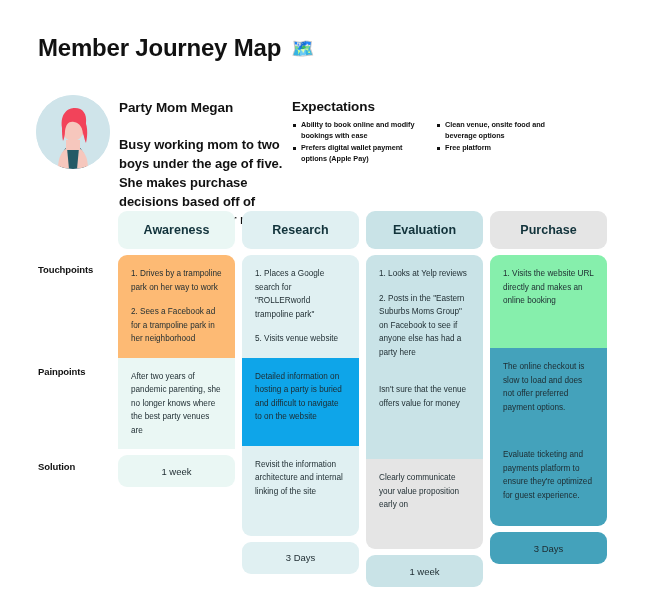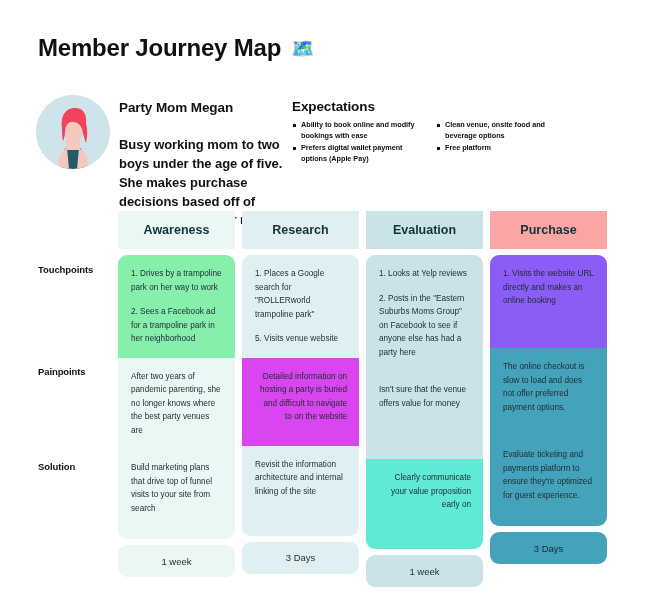--- a/index.html
+++ b/index.html
@@ -59,21 +59,21 @@
   .grid {
     position: absolute; left: 118px; top: 211px;
     width: 489px;
     display: grid;
     grid-template-columns: repeat(4, 1fr);
     column-gap: 7px;
   }
   .col { display: flex; flex-direction: column; row-gap: 0; }
 
   .header-cell {
-    height: 38px; border-radius: 0;
+    height: 38px; border-radius: 9px;
     display: flex; align-items: center; justify-content: center;
     font-size: 12.5px; font-weight: 700; color: #12333b;
     margin-bottom: 6px;
   }
   .body-cell {
     padding: 12px 12px 12px 13px;
     font-size: 8.2px; color: #1d2b30; line-height: 1.65;
   }
   .body-cell p { margin: 0; }
   .body-cell p + p { margin-top: 11px; }
@@ -144,63 +144,60 @@
     </div>
   </div>
 
   <div class="row-label" id="lbl-touchpoints">Touchpoints</div>
   <div class="row-label" id="lbl-painpoints">Painpoints</div>
   <div class="row-label" id="lbl-solution">Solution</div>
 
   <div class="grid" id="journey-grid">
       <div class="col">
         <div class="header-cell" style="background: rgb(234, 247, 244);">Awareness</div>
-        <div class="body-cell cell-touch" style="background: #86efac;">
+        <div class="body-cell cell-touch" style="background: #fdba74;">
           <p>1. Drives by a trampoline park on her way to work</p>
           <p>2. Sees a Facebook ad for a trampoline park in her neighborhood</p>
         </div>
         <div class="body-cell cell-pain" style="background: rgb(234, 247, 244);">
           <p>After two years of pandemic parenting, she no longer knows where the best party venues are</p>
-        </div>
-        <div class="body-cell cell-sol" style="background: rgb(234, 247, 244);">
-          <p>Build marketing plans that drive top of funnel visits to your site from search</p>
         </div>
         <div class="footer-cell" style="background: rgb(234, 247, 244);">1 week</div>
       </div>
       <div class="col">
         <div class="header-cell" style="background: rgb(224, 240, 242);">Research</div>
         <div class="body-cell cell-touch" style="background: rgb(224, 240, 242);">
           <p>1. Places a Google search for "ROLLERworld trampoline park"</p>
           <p>5. Visits venue website</p>
         </div>
-        <div class="body-cell cell-pain" style="background: #d946ef; text-align: right;">
+        <div class="body-cell cell-pain" style="background: #0ea5e9;">
           <p>Detailed information on hosting a party is buried and difficult to navigate to on the website</p>
         </div>
         <div class="body-cell cell-sol" style="background: rgb(224, 240, 242);">
           <p>Revisit the information architecture and internal linking of the site</p>
         </div>
         <div class="footer-cell" style="background: rgb(224, 240, 242);">3 Days</div>
       </div>
       <div class="col">
         <div class="header-cell" style="background: rgb(201, 227, 231);">Evaluation</div>
         <div class="body-cell cell-touch" style="background: rgb(201, 227, 231);">
           <p>1. Looks at Yelp reviews</p>
           <p>2. Posts in the "Eastern Suburbs Moms Group" on Facebook to see if anyone else has had a party here</p>
         </div>
         <div class="body-cell cell-pain" style="background: rgb(201, 227, 231);">
           <p>Isn't sure that the venue offers value for money</p>
         </div>
-        <div class="body-cell cell-sol" style="background: #5eead4; text-align: right;">
+        <div class="body-cell cell-sol" style="background: #e5e5e5;">
           <p>Clearly communicate your value proposition early on</p>
         </div>
         <div class="footer-cell" style="background: rgb(201, 227, 231);">1 week</div>
       </div>
       <div class="col">
-        <div class="header-cell" style="background: #fca5a5;">Purchase</div>
-        <div class="body-cell cell-touch" style="background: #8b5cf6;">
+        <div class="header-cell" style="background: #e5e5e5;">Purchase</div>
+        <div class="body-cell cell-touch" style="background: #86efac;">
           <p>1. Visits the website URL directly and makes an online booking</p>
         </div>
         <div class="body-cell cell-pain" style="background: rgb(68, 162, 187);">
           <p>The online checkout is slow to load and does not offer preferred payment options.</p>
         </div>
         <div class="body-cell cell-sol" style="background: rgb(68, 162, 187);">
           <p>Evaluate ticketing and payments platform to ensure they're optimized for guest experience.</p>
         </div>
         <div class="footer-cell" style="background: rgb(68, 162, 187);">3 Days</div>
       </div>

